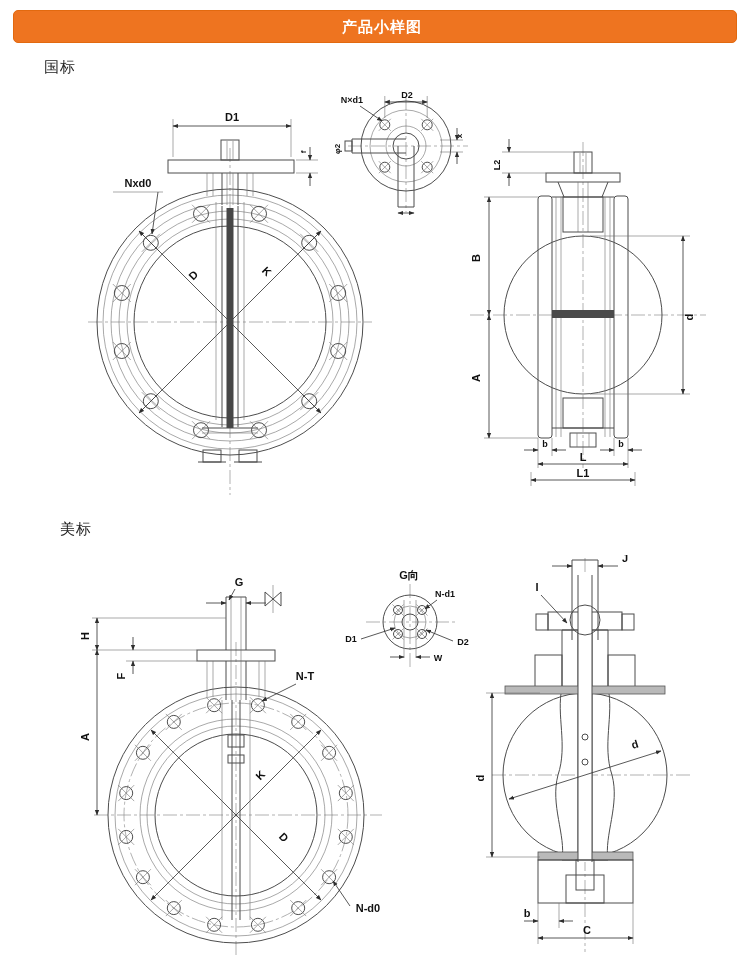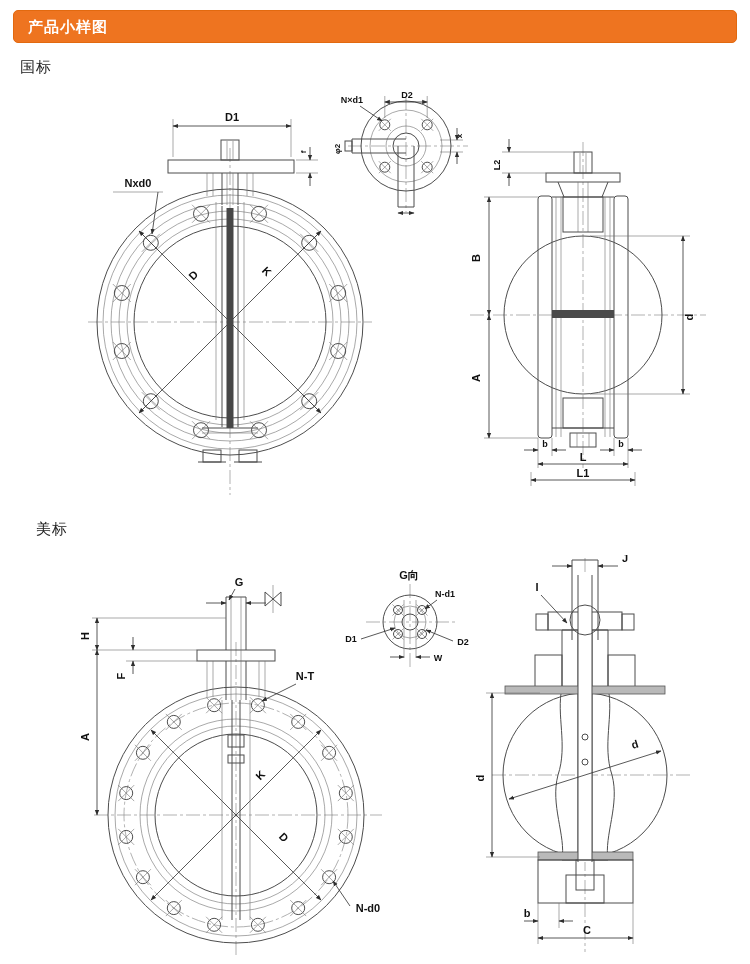--- a/index.html
+++ b/index.html
@@ -1,22 +1,22 @@
 <!DOCTYPE html>
 <html><head>
 <meta charset="utf-8">
 <style>
   html,body{margin:0;padding:0;background:#ffffff;}
   #page{position:relative;width:750px;height:964px;background:#fff;overflow:hidden;
-        font-family:"Liberation Sans",sans-serif;}
+        font-family:"Liberation Sans",sans-serif;text-align:center;}
   .header-bar{position:absolute;left:13px;top:10px;width:724px;height:33px;
       background:#ee7420;border:1px solid #e2690f;border-radius:5px;box-sizing:border-box;}
   .header-bar span{display:block;line-height:31px;padding-left:14px;color:#fff;
       font-size:15px;font-weight:bold;letter-spacing:1px;}
-  .sec-label{position:absolute;font-size:15px;color:#222;letter-spacing:1px;}
+  .sec-label{position:absolute;font-size:15px;color:#222;letter-spacing:1px;margin-left:24px;}
   #gb-label{left:20px;top:58px;}
   #ansi-label{left:36px;top:520px;}
   .watermark{position:absolute;left:50%;top:464px;transform:translateX(-50%);
       white-space:nowrap;font-size:47px;letter-spacing:13px;color:#c6c6c6;
       font-family:"DejaVu Serif","Liberation Serif",serif;z-index:3;}
   svg{position:absolute;left:0;z-index:1;}
   #svg-gb{top:85px;}
   #svg-us{top:555px;}
   .s{stroke:#4d4d4d;stroke-width:1;fill:none;}
   .tn{stroke:#6f6f6f;stroke-width:.6;fill:none;}

